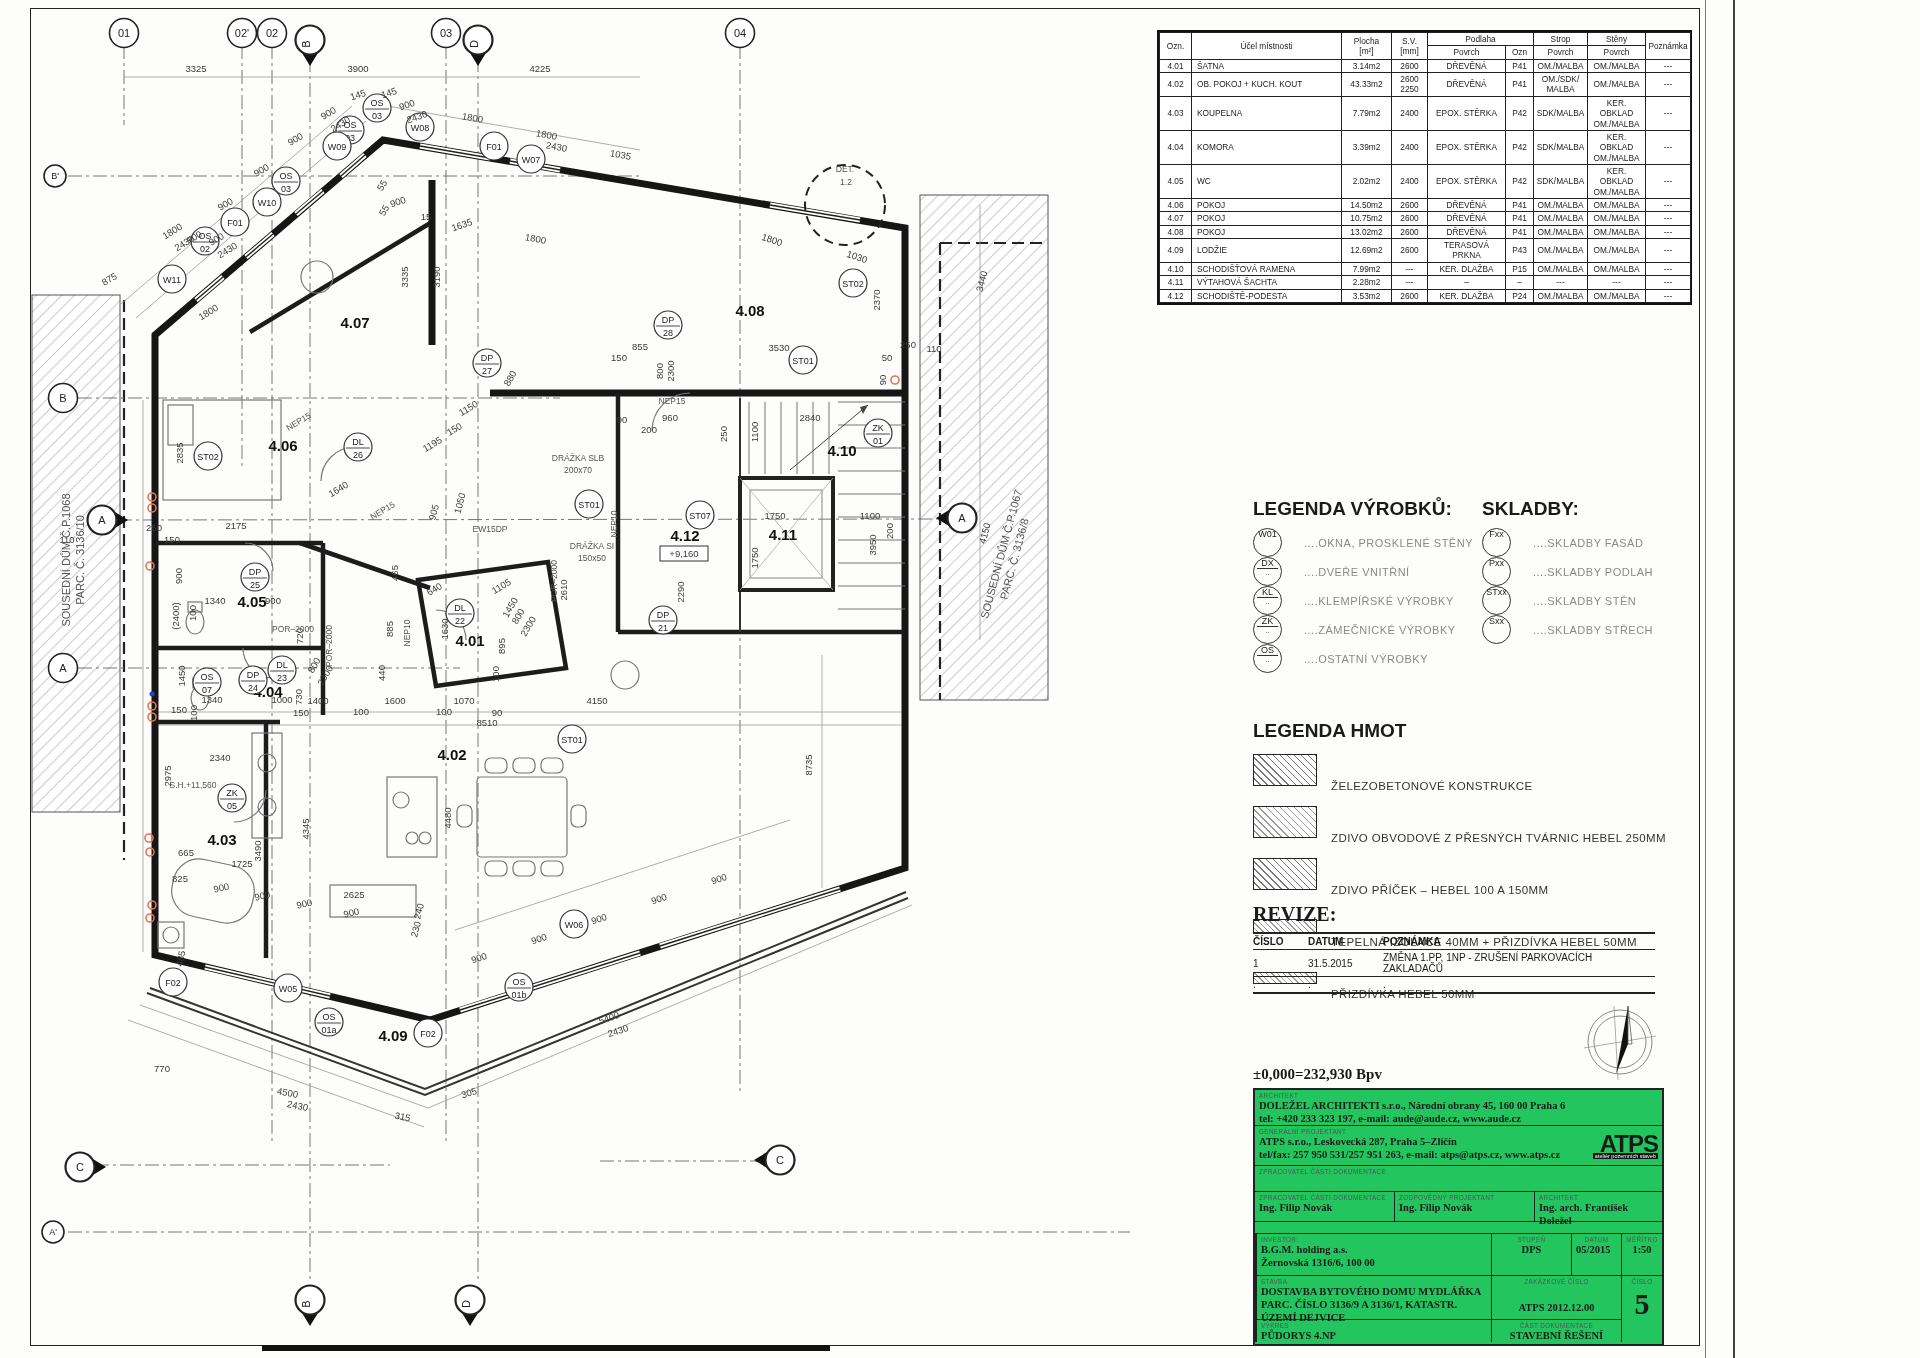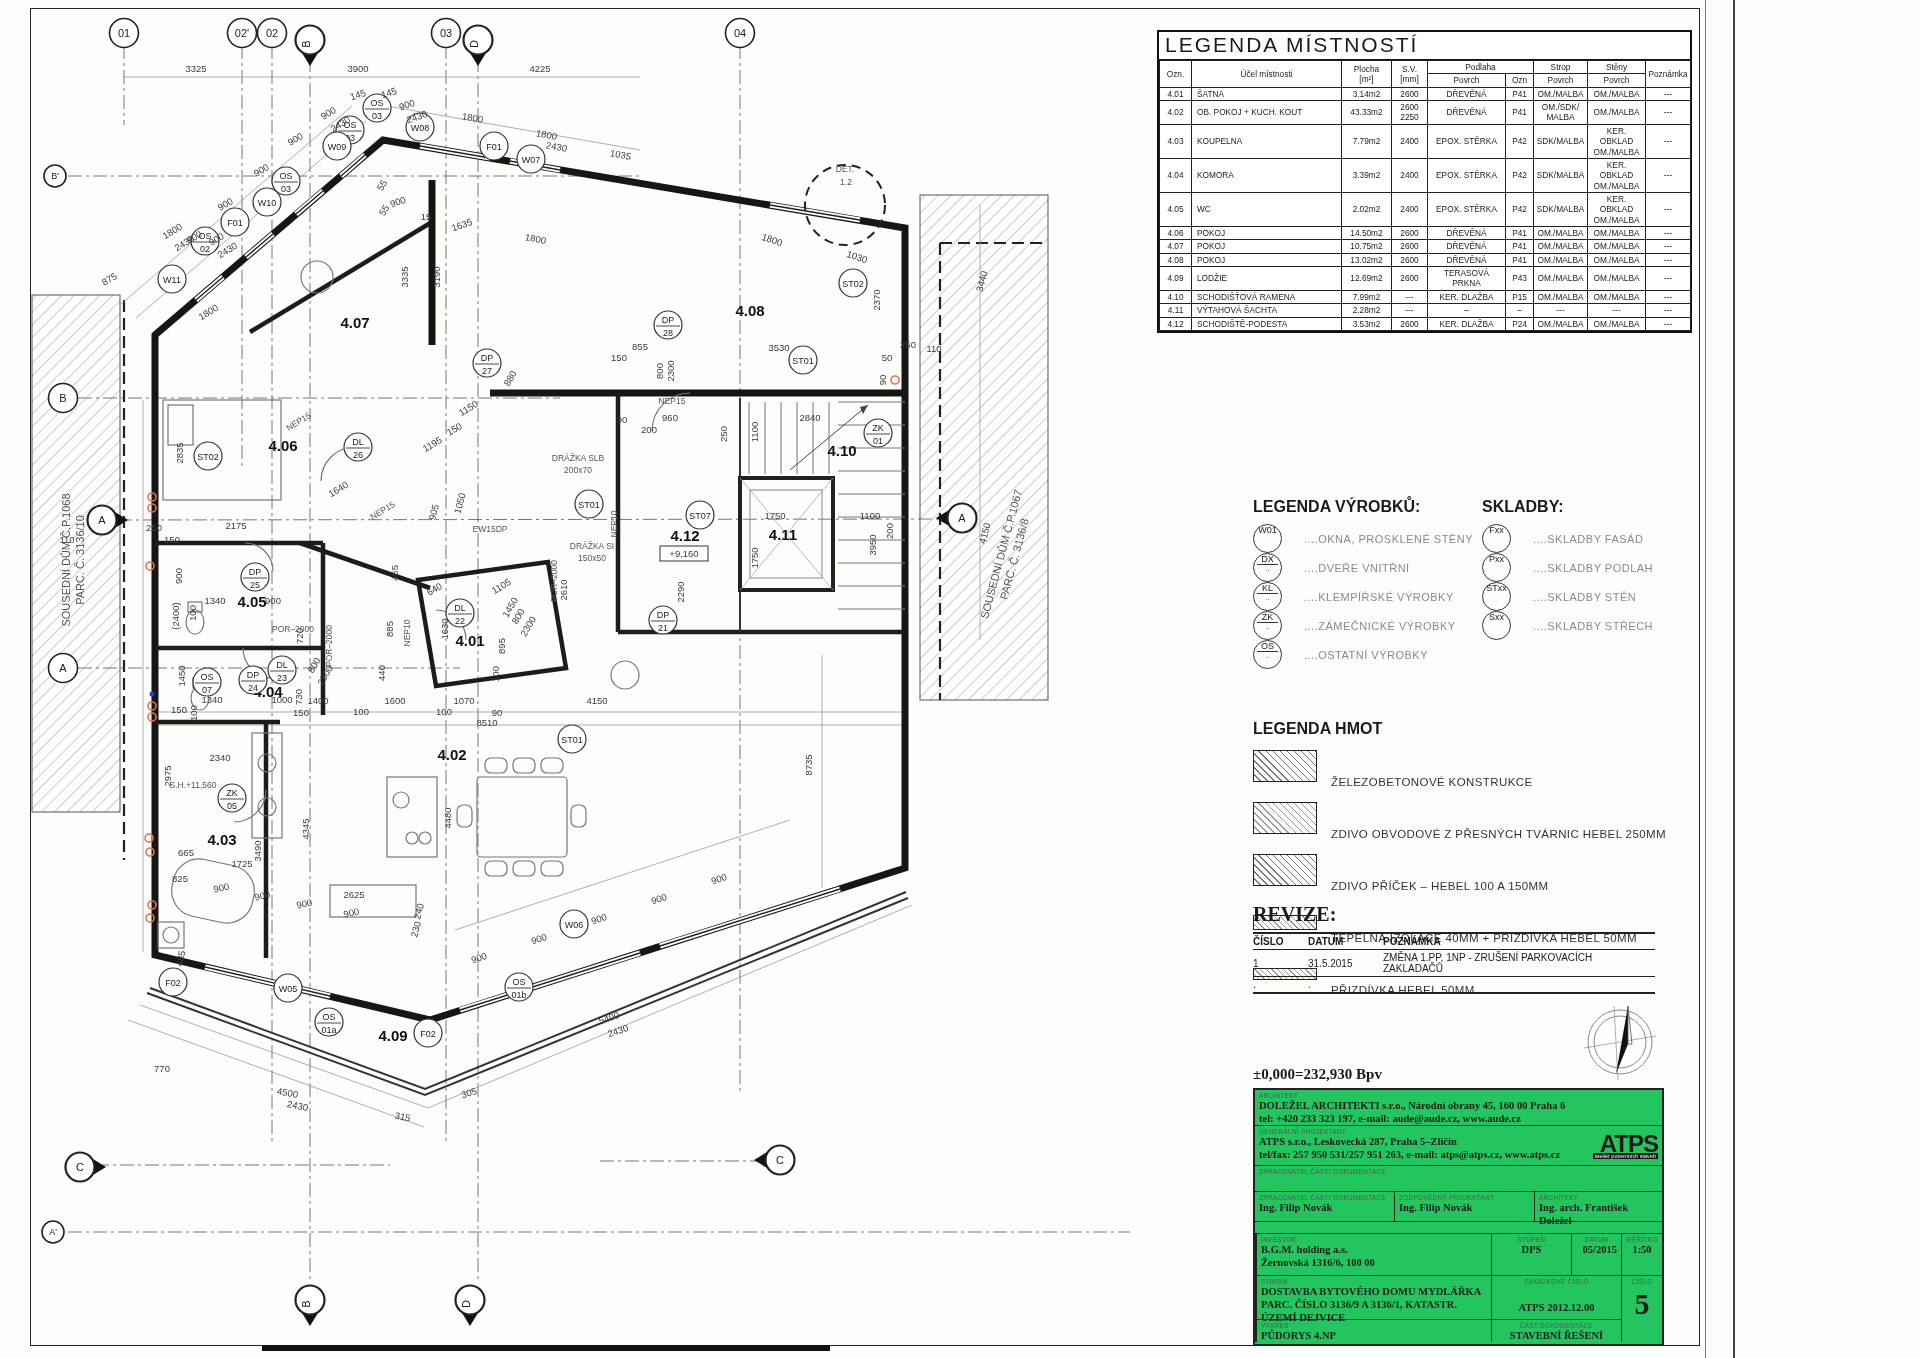--- a/index.html
+++ b/index.html
@@ -27,21 +27,21 @@
   .orange{stroke:#e8734a;stroke-width:1.6;fill:none;}
   
   #roomLegend{left:1157px;top:30px;width:531px;border:2px solid #111;background:#fff;}
   #roomLegend h1{margin:0;padding:1px 6px 2px;font-size:21px;font-weight:normal;letter-spacing:2px;
      border-bottom:1.5px solid #111;font-family:"Liberation Sans",sans-serif;}
   table.rl{border-collapse:collapse;width:100%;table-layout:fixed;padding-left:41px;}
   table.rl th,table.rl td{border:1px solid #222;font-size:8.3px;font-weight:normal;
      text-align:center;padding:1px 2px;white-space:pre-line;line-height:1.25;}
   table.rl td.l{text-align:left;padding-left:5px;}
   
-  .secTitle{font-size:16px;font-weight:bold;}
+  .secTitle{font-size:19px;font-weight:bold;}
   .legRow{display:flex;align-items:center;height:29px;}
   .legCircle{width:27px;height:27px;border:1.4px solid #333;border-radius:50%;display:flex;
      flex-direction:column;align-items:center;justify-content:flex-start;font-size:9px;flex:0 0 27px;}
   .legCircle .cut{width:80%;border-top:1px solid #333;}
   .legLabel{margin-left:22px;font-size:11px;color:#8a8a8a;letter-spacing:0.5px;}
   .swatch{border:1.6px solid #222;flex:0 0 62px;}
   .h-diag{background:repeating-linear-gradient(45deg,#fff 0 4px,#777 4px 5px);}
   .h-cross{background:repeating-linear-gradient(45deg,#fff 0 4px,#999 4px 5px),
            repeating-linear-gradient(-45deg,rgba(255,255,255,0) 0 4px,#999 4px 5px);}
   .h-thin{background:repeating-linear-gradient(45deg,#fff 0 3px,#999 3px 4px);}
@@ -581,21 +581,20 @@
       <rect x="660" y="546" width="48" height="15" fill="#fff" stroke="#333" stroke-width="1"></rect>
       <text x="684" y="557" class="dim" text-anchor="middle">+9,160</text>
       <text x="70" y="560" class="note" text-anchor="middle" transform="rotate(-90 70 560)" style="font-size:11px">SOUSEDNÍ DŮM Č.P.1068</text>
       <text x="84" y="560" class="note" text-anchor="middle" transform="rotate(-90 84 560)" style="font-size:11px">PARC. Č. 3136/10</text>
       <text x="1005" y="555" class="note" text-anchor="middle" transform="rotate(-75 1005 555)" style="font-size:11px">SOUSEDNÍ DŮM Č.P.1067</text>
       <text x="1018" y="560" class="note" text-anchor="middle" transform="rotate(-75 1018 560)" style="font-size:11px">PARC. Č. 3136/8</text>
     </g>
 </svg>
 
 <div class="abs" id="roomLegend">
-  <h1>LEGENDA MÍSTNOSTÍ</h1>
   <table class="rl">
     <colgroup>
         <col style="width:32px">
         <col style="width:150px">
         <col style="width:50px">
         <col style="width:36px">
       <col style="width:78px">
         <col style="width:28px">
         <col style="width:54px">
         <col style="width:58px">
@@ -933,21 +932,21 @@
     <div class="cap">INVESTOR:</div>
     <div class="val">B.G.M. holding a.s.</div>
     <div class="val">Žernovská 1316/6, 100 00</div>
   </div>
   <div class="cell cellr" style="left:237px;top:144px;width:80px;height:42px;">
     <div class="cap" style="text-align:center;">STUPEŇ</div>
     <div class="val" style="text-align:center;">DPS</div>
   </div>
   <div class="cell cellr" style="left:317px;top:144px;width:50px;height:42px;">
     <div class="cap" style="text-align:center;">DATUM</div>
-    <div class="val" style="text-align:right;">05/2015</div>
+    <div class="val" style="text-align:left;">05/2015</div>
   </div>
   <div class="cell" style="left:367px;top:144px;width:40px;height:42px;">
     <div class="cap" style="text-align:center;">MĚŘÍTKO</div>
     <div class="val" style="text-align:center;">1:50</div>
   </div>
 
   <div class="cell cellr" style="left:0;top:186px;width:237px;height:44px;border-left:2px solid #222;">
     <div class="cap">STAVBA</div>
     <div class="val">DOSTAVBA BYTOVÉHO DOMU MYDLÁŘKA</div>
     <div class="val">PARC. ČÍSLO 3136/9 A 3136/1, KATASTR. ÚZEMÍ DEJVICE</div>

